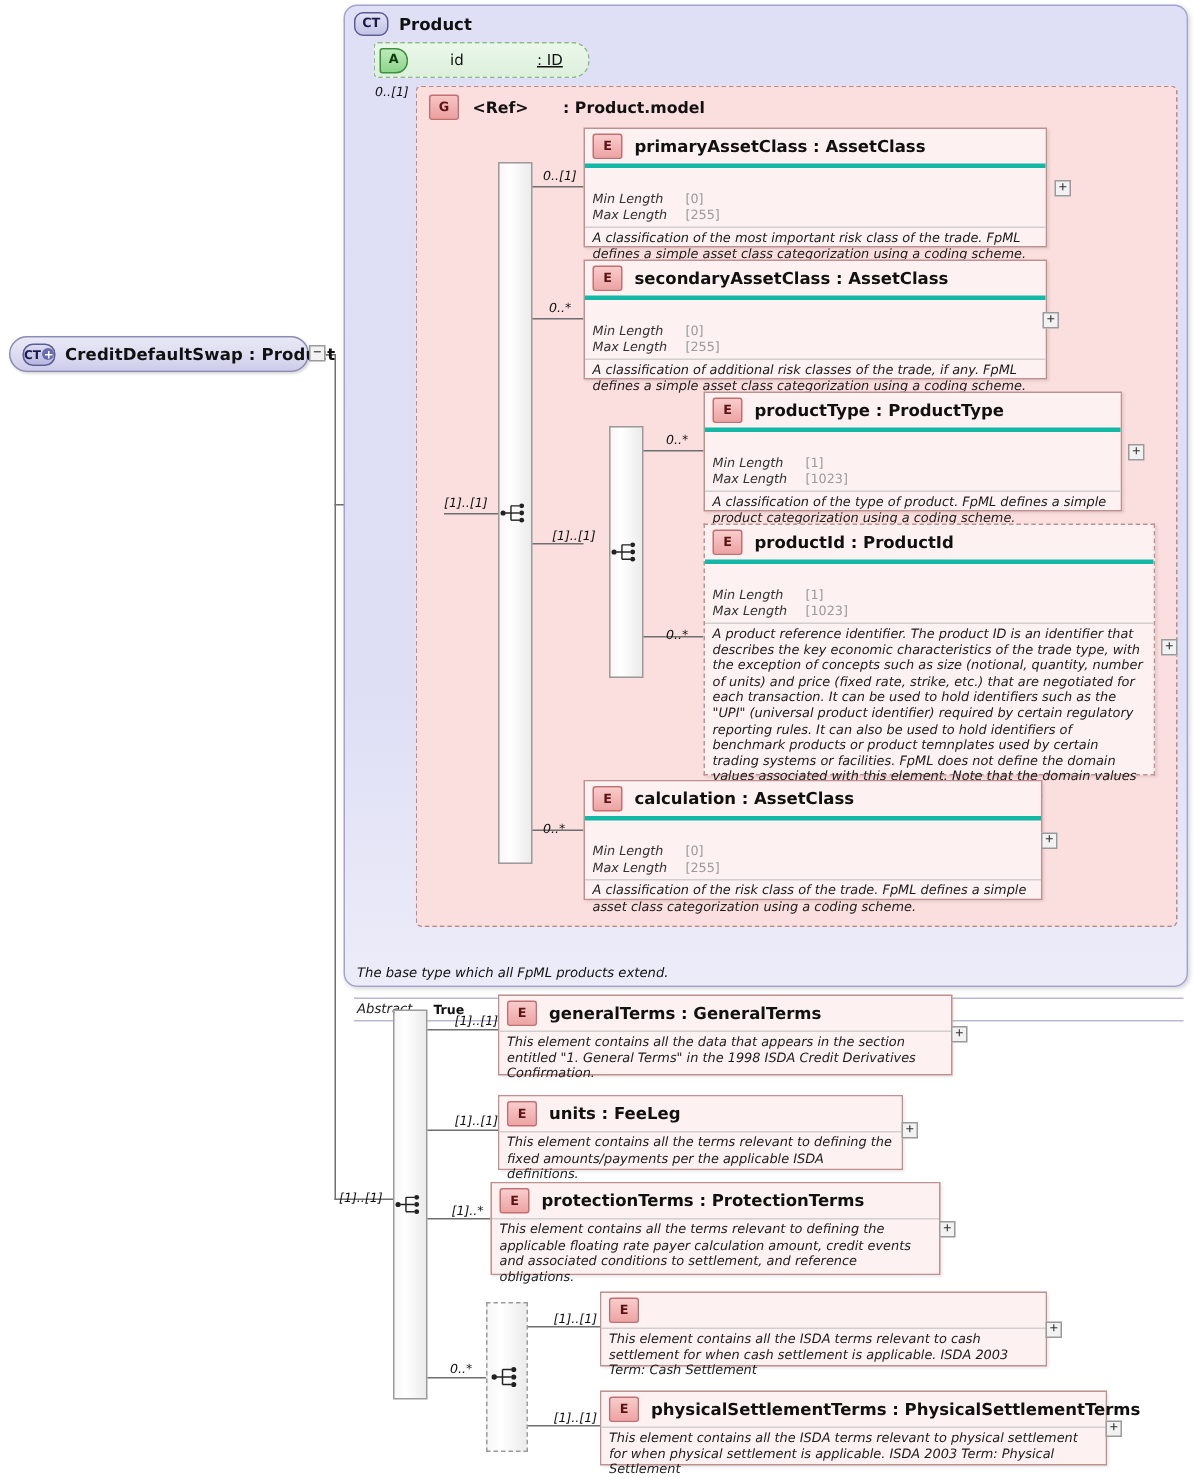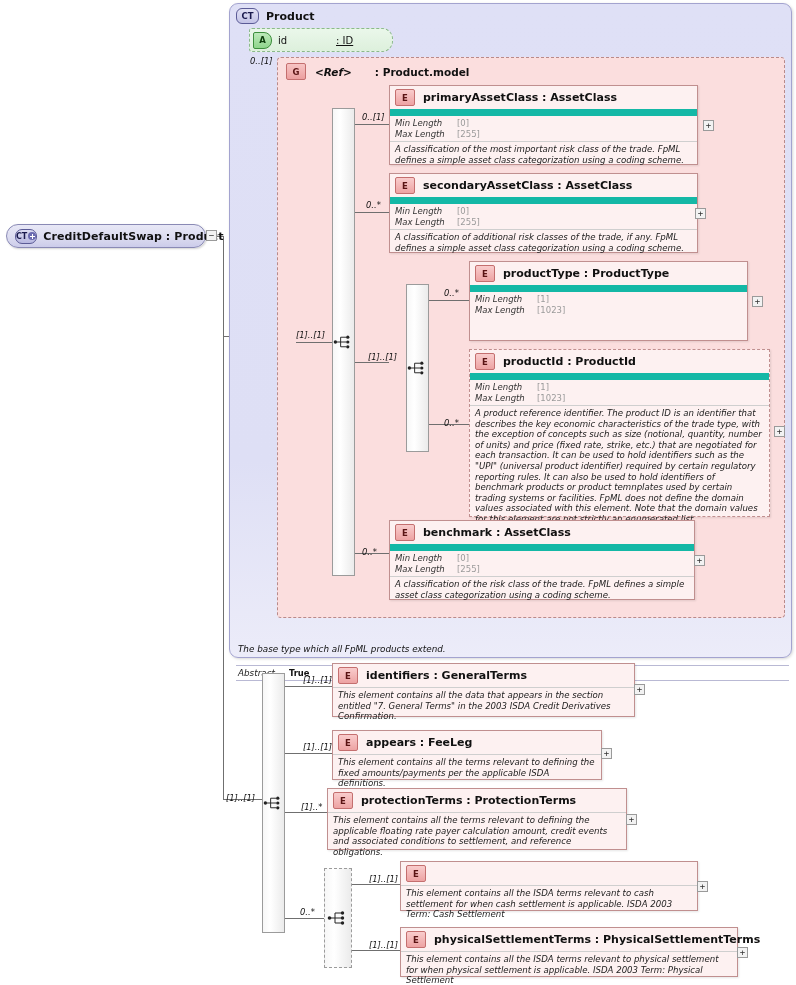--- a/index.html
+++ b/index.html
@@ -63,37 +63,37 @@
     background:linear-gradient(to bottom,#eaf7ea,#ddf0dc);
     display:flex;align-items:center;padding-left:3px;gap:6px;
   }
   .badge-a{
     width:17px;height:15px;border:1px solid #3d8f3d;
     background:linear-gradient(to bottom,#bdeaba,#8fd48c);
     border-radius:2px 8px 8px 2px;
     font-size:8.5px;color:#0d3d0d;font-weight:700;
     display:flex;align-items:center;justify-content:center;
   }
-  .attr-name{font-size:10px;color:#111;width:52px;}
+  .attr-name{font-size:10px;color:#111;width:52px;margin-left:22px;}
   .attr-type{font-size:10px;color:#111;text-decoration:underline;}
 
   
   .grp-box{
     left:277px;top:57px;width:508px;height:561px;
     border:1px dashed #b98a8a;border-radius:4px;
     background:#fbdede;
   }
   .grp-head{position:absolute;left:8px;top:5px;display:flex;align-items:center;gap:9px;}
   .badge-g{
     width:18px;height:15px;border:1px solid #c46f6f;
     background:linear-gradient(to bottom,#f7c5c5,#ec9f9f);
     border-radius:2px;font-size:8.5px;color:#5a1414;font-weight:700;
     display:flex;align-items:center;justify-content:center;
   }
-  .grp-ref{font-size:10.5px;font-weight:700;color:#111;font-style:italic;}
+  .grp-ref{font-size:10.5px;font-weight:700;color:#111;}
   .grp-type{font-size:10.5px;font-weight:700;color:#111;margin-left:14px;}
 
   
   .seq-bar{
     background:linear-gradient(to right,#f7f7f7 0%,#ffffff 35%,#ebebeb 100%);
     border:1px solid #9b9b9b;
     display:flex;align-items:center;justify-content:center;
   }
   .seq-bar.dashed{border:1px dashed #9b9b9b;}
   .seq-ico{width:22px;height:16px;}
@@ -108,21 +108,21 @@
   .el-title{
     display:flex;align-items:center;gap:8px;padding:3px 0 3px 5px;
   }
   .badge-e{
     width:18px;height:15px;border:1px solid #c46f6f;
     background:linear-gradient(to bottom,#f9cccc,#eda3a3);
     border-radius:2px;font-size:8.5px;color:#5a1414;font-weight:700;
     display:flex;align-items:center;justify-content:center;flex:0 0 auto;
   }
   .el-name{font-size:11px;font-weight:700;color:#111;white-space:nowrap;}
-  .facets{border-top:7px solid #14b8a6;padding:2px 0 2px 5px;}
+  .facets{border-top:3px solid #14b8a6;padding:16px 0 2px 5px;}
   .facet-row{display:flex;font-size:8.5px;line-height:10.5px;}
   .facet-k{font-style:italic;color:#333;width:62px;}
   .facet-v{color:#9a9a9a;}
   .el-doc{
     border-top:1px solid #cfcfcf;padding:2px 6px 3px 5px;
     font-size:8.6px;line-height:10.6px;font-style:italic;color:#1b1b1b;
   }
 
   
   .abstract-row{
@@ -290,20 +290,21 @@
       <div class="facets">
         <div class="facet-row">
           <span class="facet-k">Min Length</span>
           <span class="facet-v">[1]</span>
         </div>
         <div class="facet-row">
           <span class="facet-k">Max Length</span>
           <span class="facet-v">[1023]</span>
         </div>
       </div>
+      <div class="el-doc">A classification of the type of product. FpML defines a simple product categorization using a coding scheme.</div>
     </div>
   </div>
   <div class="abs card" style="left:444px;top:288px;">0..*</div>
   <div class="abs toggle" style="left:752px;top:296px;">+</div>
 
   <div class="abs el" style="left:469px;top:349px;width:301px;height:168px;">
     <div class="el-inner">
       <div class="el-title">
         <span class="badge-e">E</span>
         <span class="el-name">productId : ProductId</span>
@@ -321,21 +322,21 @@
       <div class="el-doc">A product reference identifier. The product ID is an identifier that describes the key economic characteristics of the trade type, with the exception of concepts such as size (notional, quantity, number of units) and price (fixed rate, strike, etc.) that are negotiated for each transaction. It can be used to hold identifiers such as the "UPI" (universal product identifier) required by certain regulatory reporting rules. It can also be used to hold identifiers of benchmark products or product temnplates used by certain trading systems or facilities. FpML does not define the domain values associated with this element. Note that the domain values for this element are not strictly an enumerated list.</div>
     </div>
   </div>
   <div class="abs card" style="left:444px;top:418px;">0..*</div>
   <div class="abs toggle" style="left:774px;top:426px;">+</div>
 
   <div class="abs el solid" style="left:389px;top:520px;width:306px;height:80px;">
     <div class="el-inner">
       <div class="el-title">
         <span class="badge-e">E</span>
-        <span class="el-name">benchmark : AssetClass</span>
+        <span class="el-name">calculation : AssetClass</span>
       </div>
       <div class="facets">
         <div class="facet-row">
           <span class="facet-k">Min Length</span>
           <span class="facet-v">[0]</span>
         </div>
         <div class="facet-row">
           <span class="facet-k">Max Length</span>
           <span class="facet-v">[255]</span>
         </div>
@@ -363,33 +364,33 @@
 
   <div class="abs ln lnh" style="left:285px;top:686px;width:47px;"></div>
   <div class="abs ln lnh" style="left:285px;top:753px;width:47px;"></div>
   <div class="abs ln lnh" style="left:285px;top:812px;width:42px;"></div>
   <div class="abs ln lnh" style="left:285px;top:918px;width:39px;"></div>
 
   <div class="abs el solid" style="left:332px;top:663px;width:303px;height:54px;">
     <div class="el-inner">
       <div class="el-title">
         <span class="badge-e">E</span>
-        <span class="el-name">identifiers : GeneralTerms</span>
-      </div>
-      <div class="el-doc">This element contains all the data that appears in the section entitled "7. General Terms" in the 2003 ISDA Credit Derivatives Confirmation.</div>
+        <span class="el-name">generalTerms : GeneralTerms</span>
+      </div>
+      <div class="el-doc">This element contains all the data that appears in the section entitled "1. General Terms" in the 1998 ISDA Credit Derivatives Confirmation.</div>
     </div>
   </div>
   <div class="abs card" style="left:303px;top:675px;">[1]..[1]</div>
   <div class="abs toggle" style="left:634px;top:684px;">+</div>
 
   <div class="abs el solid" style="left:332px;top:730px;width:270px;height:50px;">
     <div class="el-inner">
       <div class="el-title">
         <span class="badge-e">E</span>
-        <span class="el-name">appears    : FeeLeg</span>
+        <span class="el-name">units    : FeeLeg</span>
       </div>
       <div class="el-doc">This element contains all the terms relevant to defining the fixed amounts/payments per the applicable ISDA definitions.</div>
     </div>
   </div>
   <div class="abs card" style="left:303px;top:742px;">[1]..[1]</div>
   <div class="abs toggle" style="left:601px;top:748px;">+</div>
 
   <div class="abs el solid" style="left:327px;top:788px;width:300px;height:62px;">
     <div class="el-inner">
       <div class="el-title">

